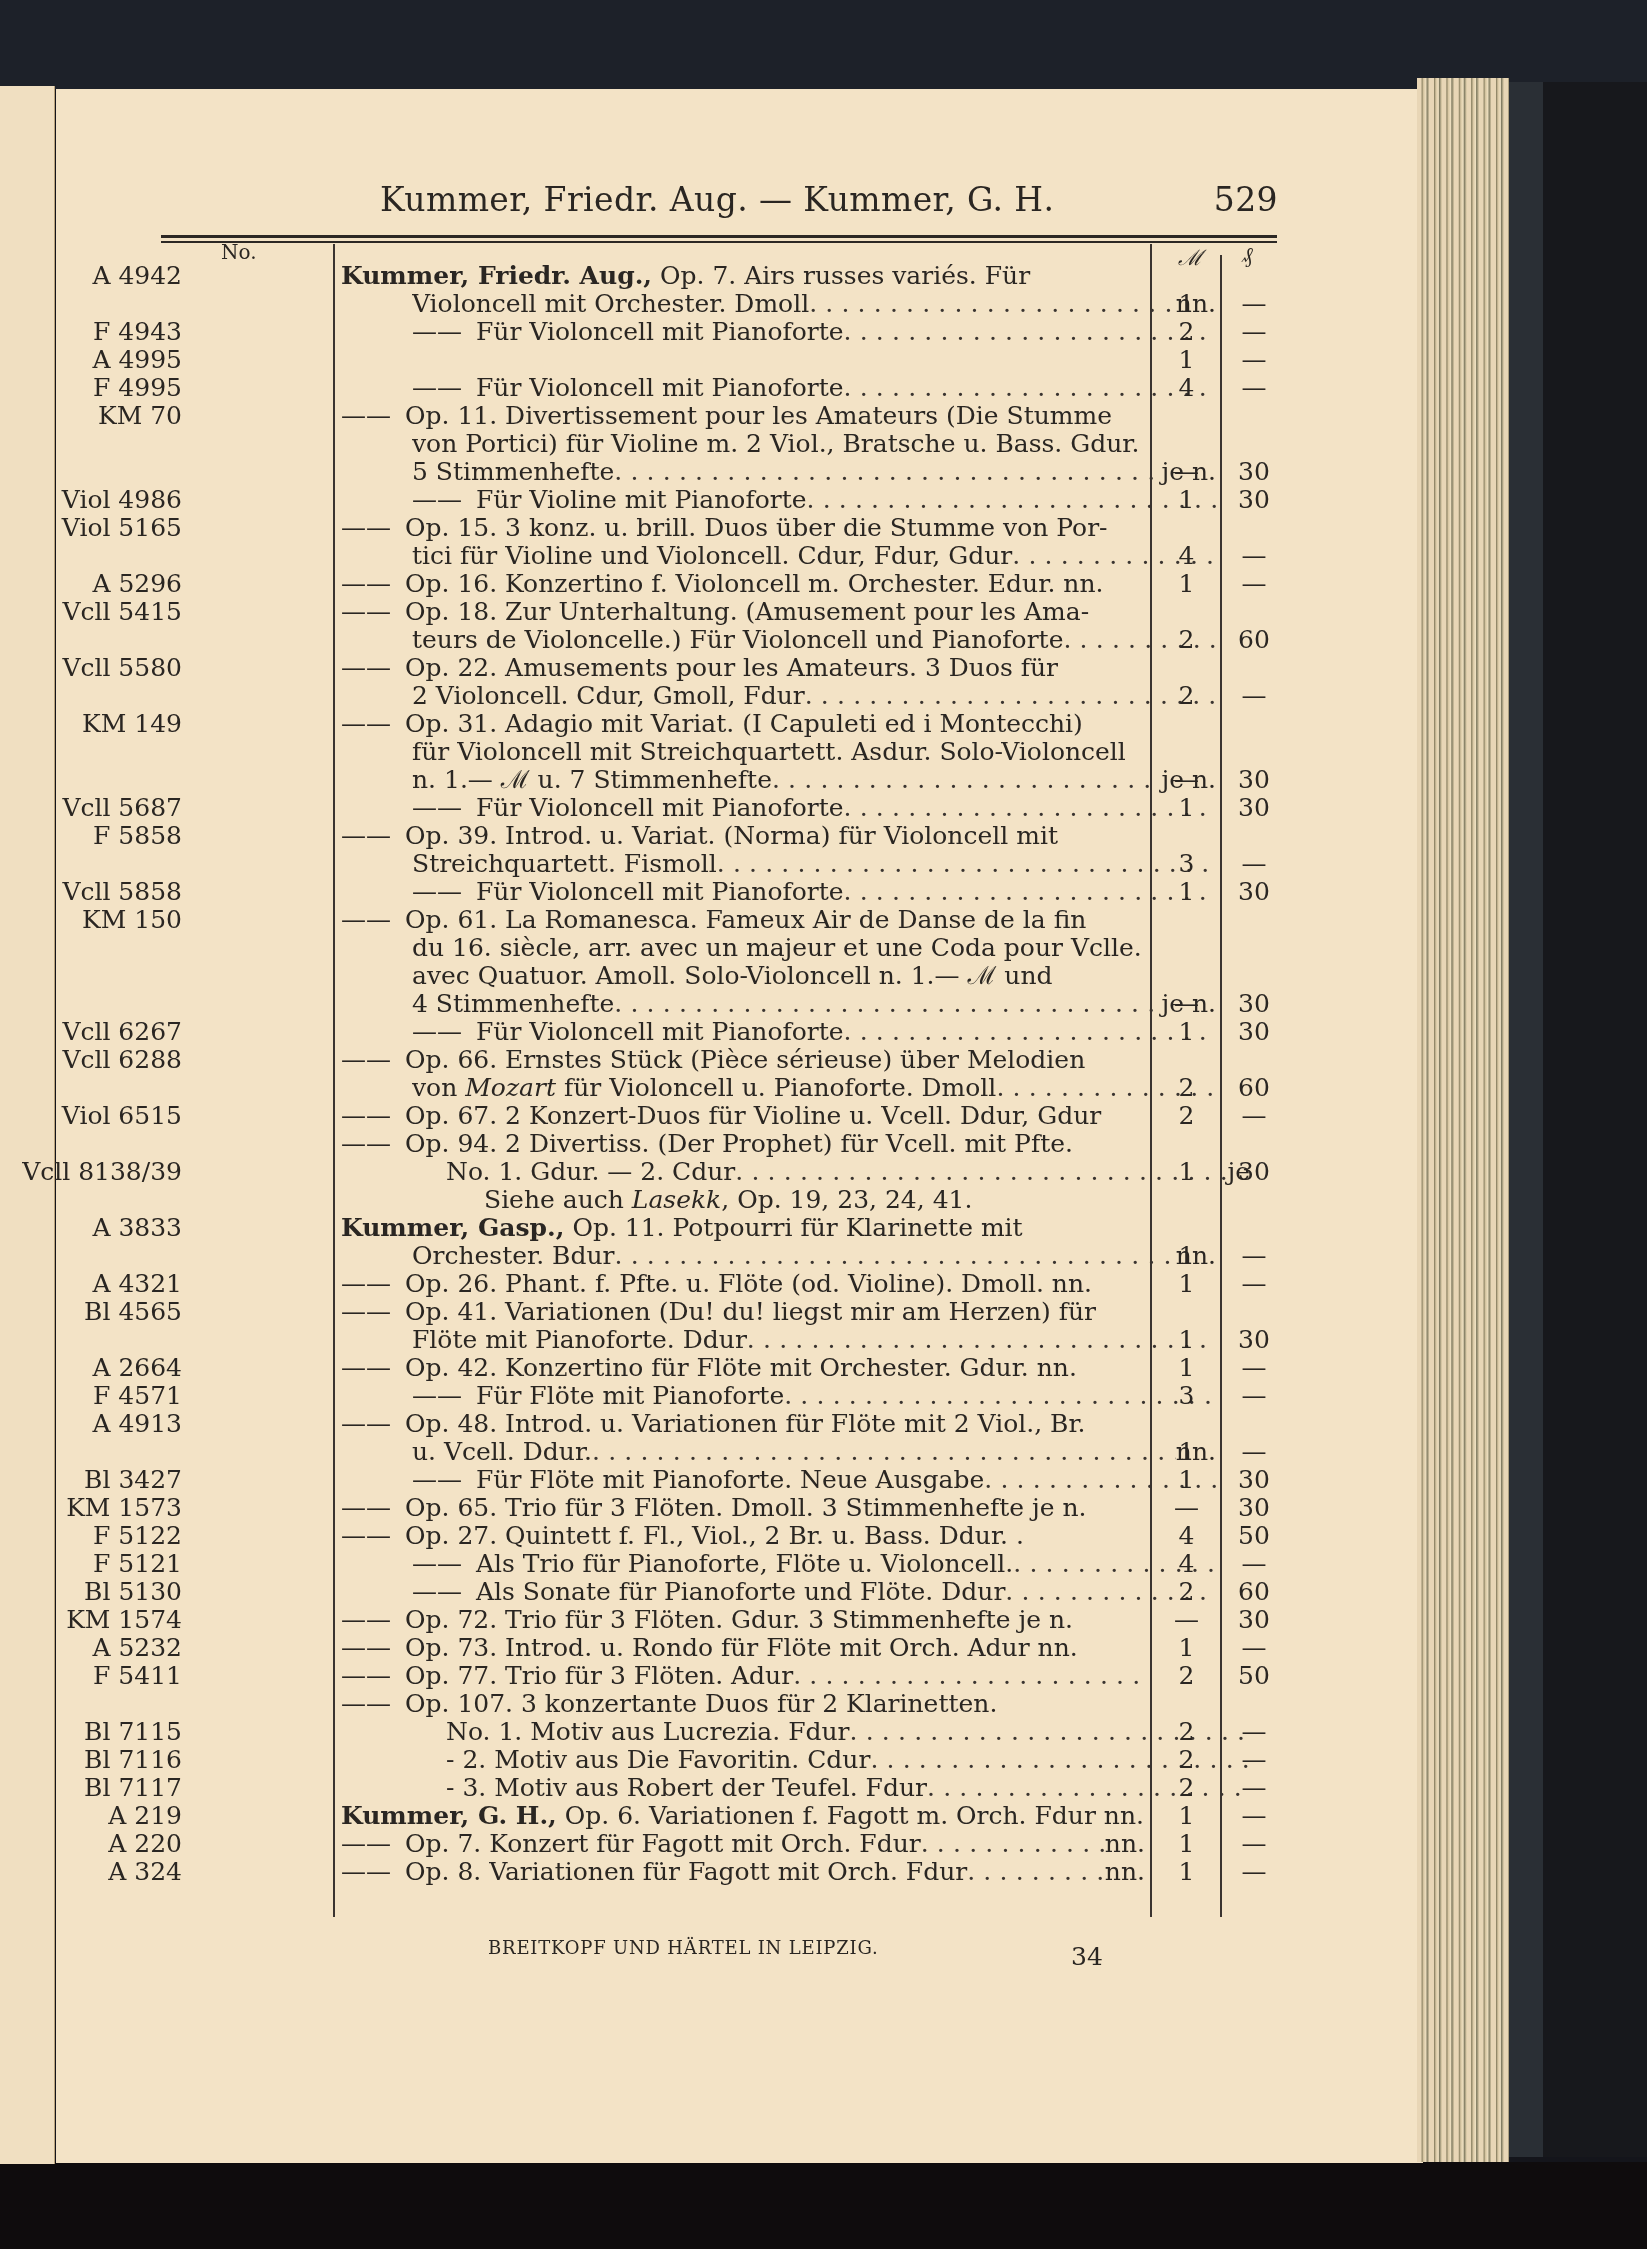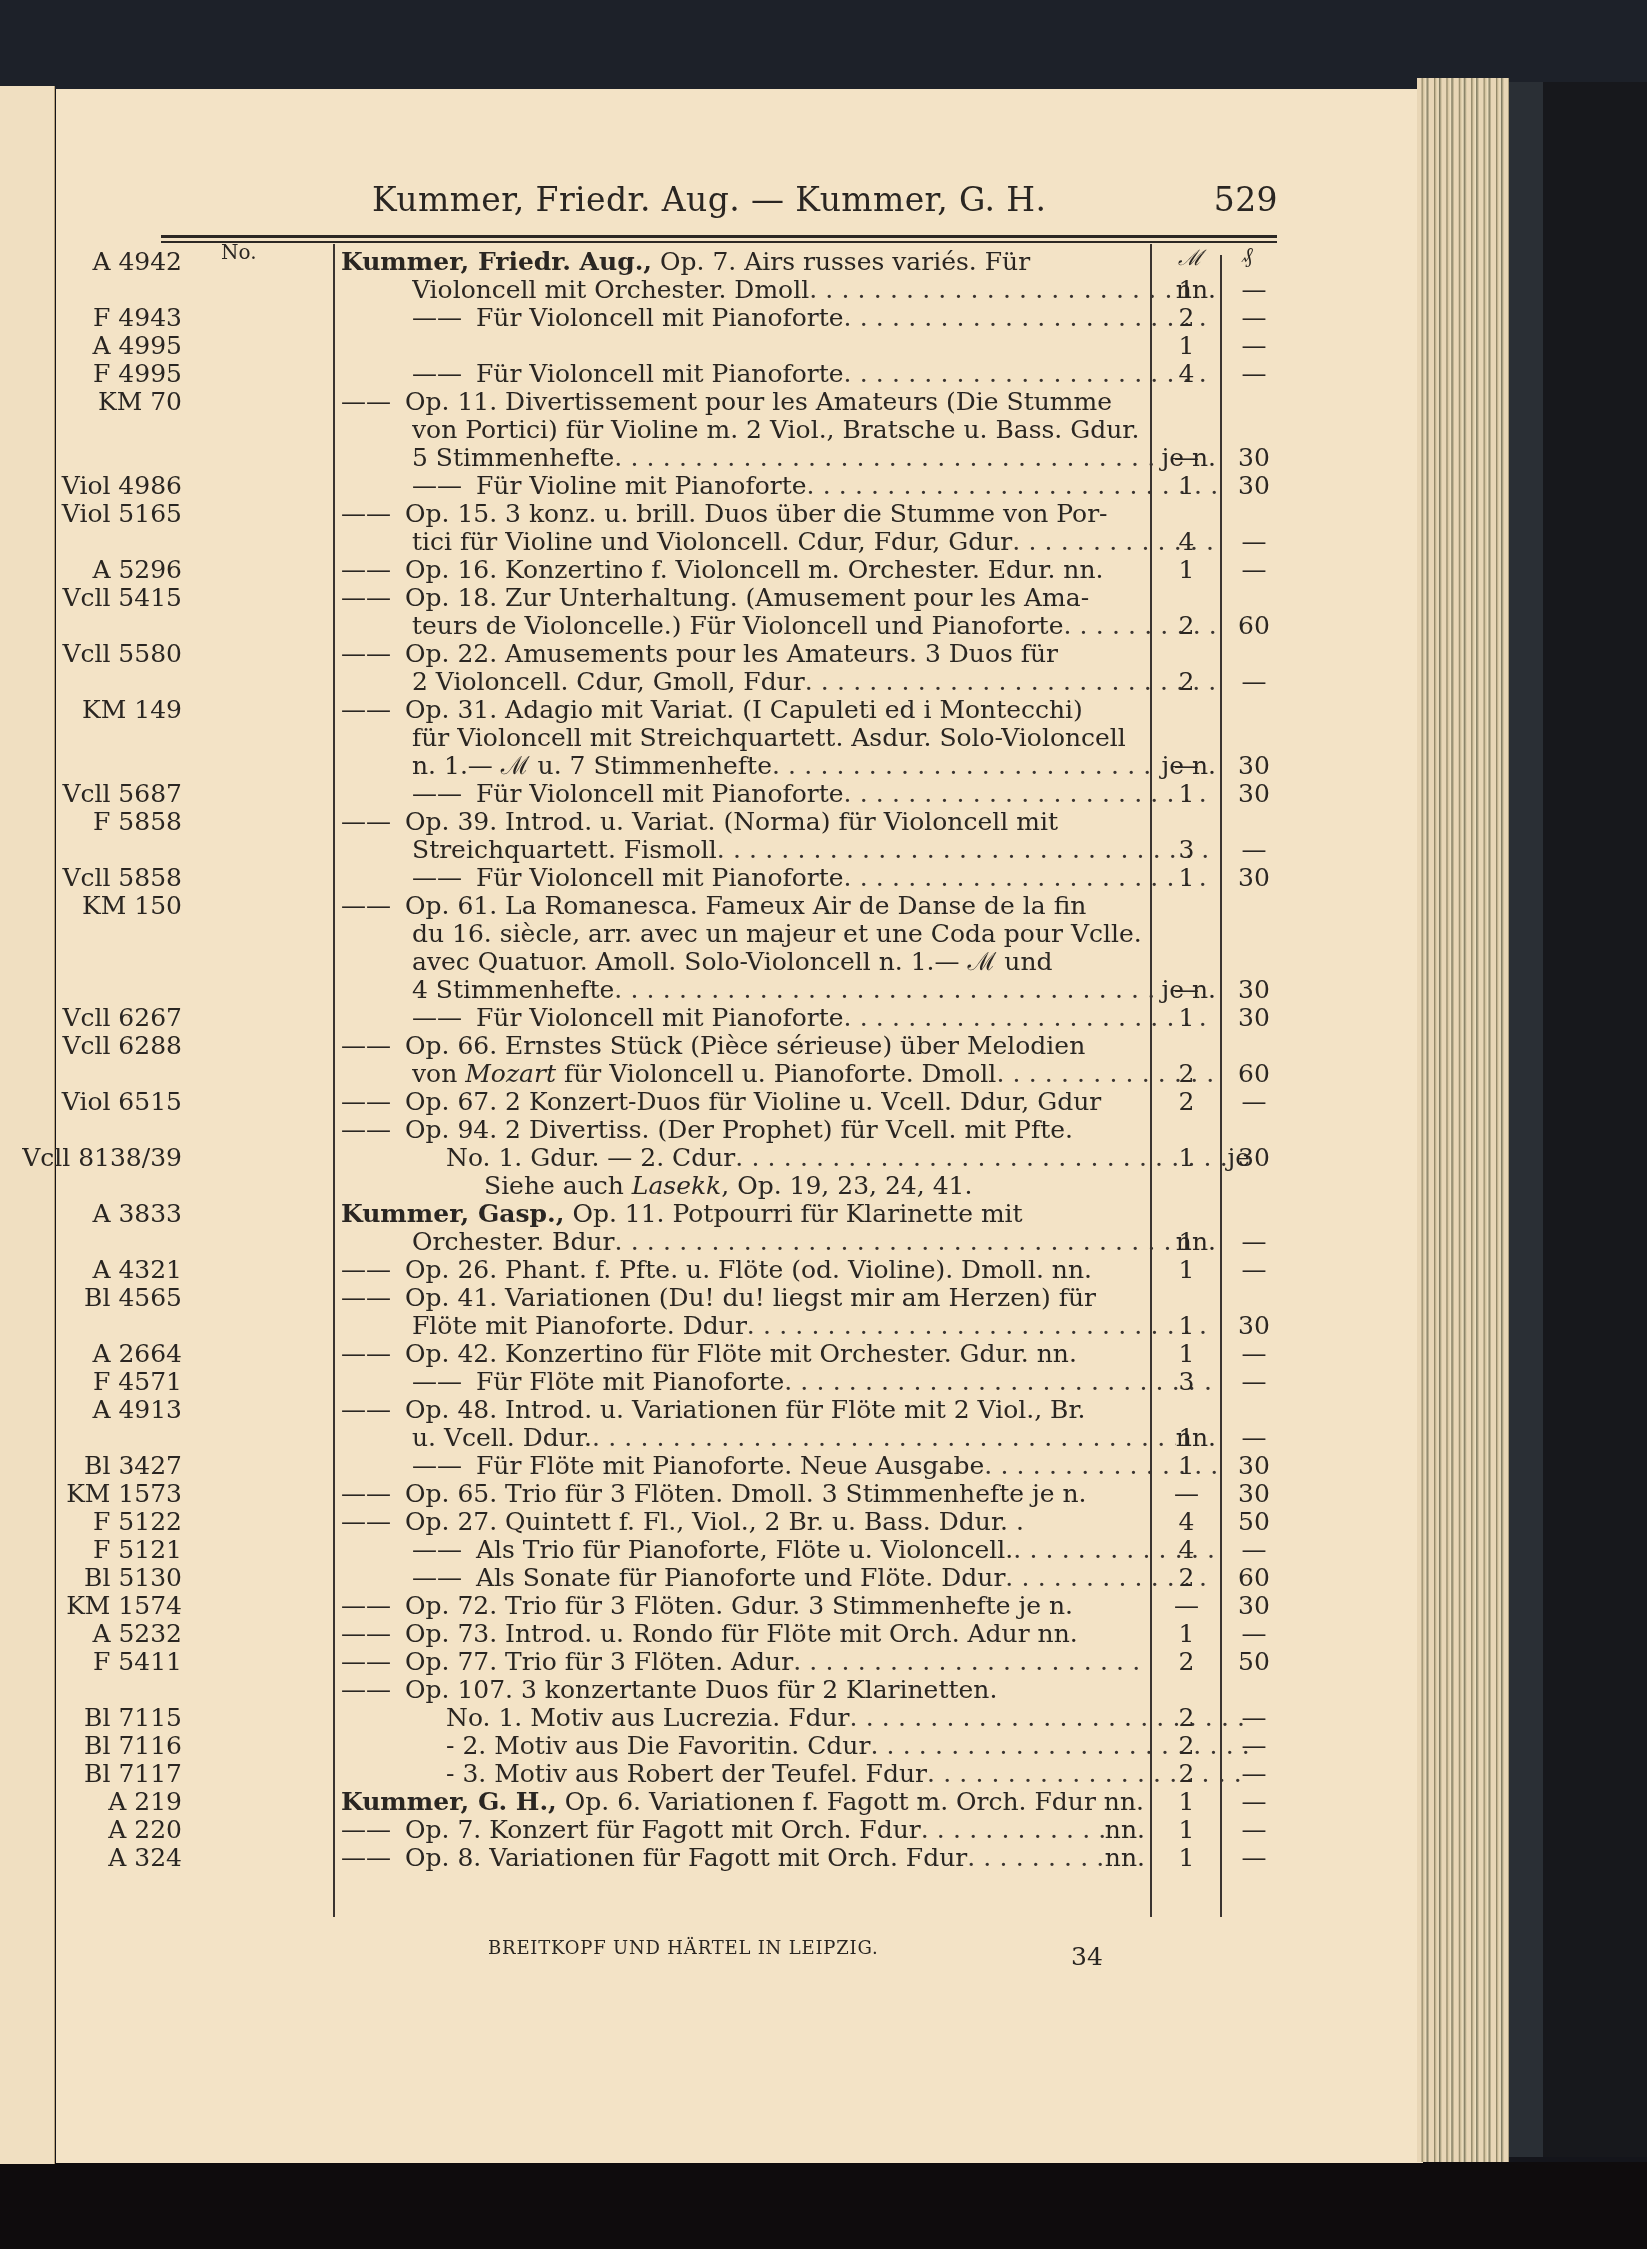--- a/index.html
+++ b/index.html
@@ -20,36 +20,36 @@
     position:absolute; left:1417px; top:78px; width:92px; height:2084px;
     background:repeating-linear-gradient(90deg,#e8d6b6 0px,#e8d6b6 4.1px,#8e8465 5px,#d9c8a4 6.6px,#efe0c1 9px,#7f7a60 10px,#e0cfac 12.4px);
   }
   .cover-edge { position:absolute; left:1509px; top:82px; width:35px; height:2075px; background:#2a2f35; }
   .spine-shadow { position:absolute; left:1543px; top:82px; width:104px; height:2075px; background:#17181c; }
 
   .header {
     position:absolute; left:372px; top:180px; width:906px; height:49px;
     font-size:33px; letter-spacing:0.4px;
   }
-  .header .title { position:absolute; left:0; top:0; }
+  .header .title { position:absolute; left:8px; top:0; }
   .header .pagenum { position:absolute; right:0; top:0; }
   .rule1 { position:absolute; left:161px; top:235px; width:1116px; height:3.3px; background:#2c2824; }
   .rule2 { position:absolute; left:161px; top:241px; width:1116px; height:1.6px; background:#2c2824; }
 
   .vline { position:absolute; width:1.6px; background:#3a3430; }
   .vline.a { left:333px; top:244px; height:1673px; }
   .vline.b { left:1150px; top:244px; height:1673px; }
   .vline.c { left:1220px; top:255px; height:1662px; }
 
   .colhead { position:absolute; font-style:italic; font-size:21.4px; }
   .colhead.no { left:221px; top:240px; font-style:normal; font-size:20px; }
   .colhead.mk { left:1178px; top:242px; }
   .colhead.pf { left:1242px; top:242px; }
 
-  .rows { position:absolute; left:0; top:248px; width:1493px; }
+  .rows { position:absolute; left:0; top:262px; width:1493px; }
   .row { position:relative; height:28px; font-size:25px; line-height:28px; white-space:nowrap; }
   .row .no { position:absolute; right:1311px; text-align:right; }
   .row .desc { position:absolute; left:341px; width:804px; overflow:hidden; }
   .row .desc.i1 { left:412px; }
   .row .desc.i2 { left:446px; }
   .row .desc.i3 { left:484px; }
   .row .desc .dash { display:inline-block; width:64px; }
   .row .desc .fill { display:flex; }
   .row .desc .fill .t { flex:0 0 auto; }
   .row .desc .fill .dots { flex:1 1 auto; overflow:hidden; letter-spacing:8.2px; color:#3a3430; }

